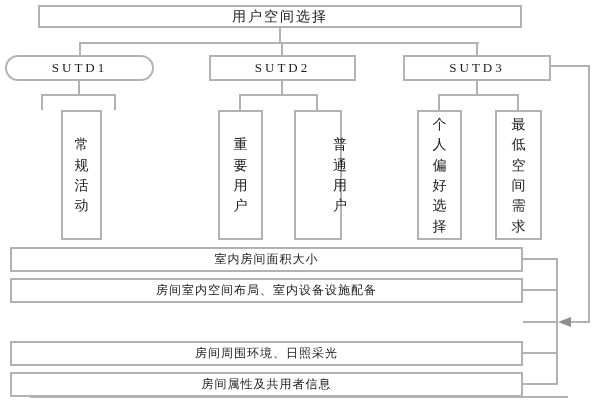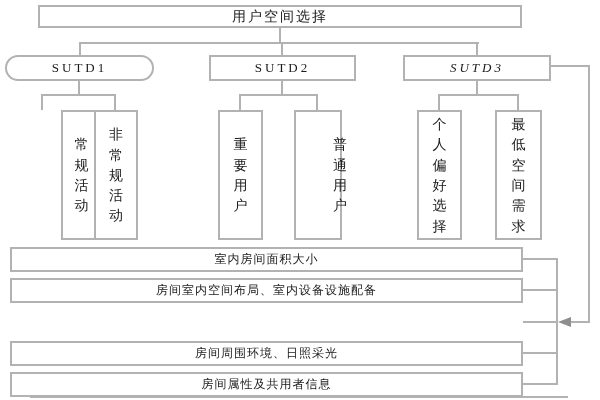--- a/index.html
+++ b/index.html
@@ -9,21 +9,21 @@
   }
   .box {
     position:absolute; background:#ffffff; border:2px solid #b2b2b2;
     box-sizing:border-box; display:flex; align-items:center; justify-content:center;
     text-align:center;
   }
   .root  { left:38px; top:5px; width:484px; height:23px; font-size:14px; letter-spacing:2px; }
   .sutd  { top:55px; height:26px; font-size:13px; font-family:"Liberation Serif", serif; letter-spacing:3px; }
   #sutd1 { left:5px;   width:149px;border-radius:13px; }
   #sutd2 { left:209px; width:147px; }
-  #sutd3 { left:403px; width:148px;font-style:italic; }
+  #sutd3 { left:403px; width:148px; }
   .vbox  { top:110px; height:130px; font-size:14px; }
   .vtext { display:block; width:1em; word-break:break-all; line-height:1.45; text-align:center; }
   #vb1 { left:22px;  width:41px;margin-left:39px; }
   #vb2 { left:94px;  width:44px; }
   #vb3 { left:218px; width:45px; }
   #vb4 { left:294px; width:47px;padding-left:44px; }
   #vb5 { left:417px; width:45px; }
   #vb6 { left:495px; width:47px; }
   .rowbox { left:10px; width:513px; height:25px; font-size:12px; letter-spacing:1px; }
   #row1 { top:247px; } #row2 { top:278px; } #row3 { top:310px; } #row4 { top:341px; } #row5 { top:372px; }
@@ -62,23 +62,20 @@
   <div class="line" style="left:316px; top:94px; width:2px; height:16px;"></div>
 
   <div class="line" style="left:476px; top:80px; width:2px; height:14px;"></div>
   <div class="line" style="left:438px; top:94px; width:81px; height:2px;"></div>
   <div class="line" style="left:438px; top:94px; width:2px; height:16px;"></div>
   <div class="line" style="left:517px; top:94px; width:2px; height:16px;"></div>
 
   <div class="box vbox" id="vb1">
     <span class="vtext">常规活动</span>
   </div>
-  <div class="box vbox" id="vb2">
-    <span class="vtext">非常规活动</span>
-  </div>
   <div class="box vbox" id="vb3">
     <span class="vtext">重要用户</span>
   </div>
   <div class="box vbox" id="vb4">
     <span class="vtext">普通用户</span>
   </div>
   <div class="box vbox" id="vb5">
     <span class="vtext">个人偏好选择</span>
   </div>
   <div class="box vbox" id="vb6">

